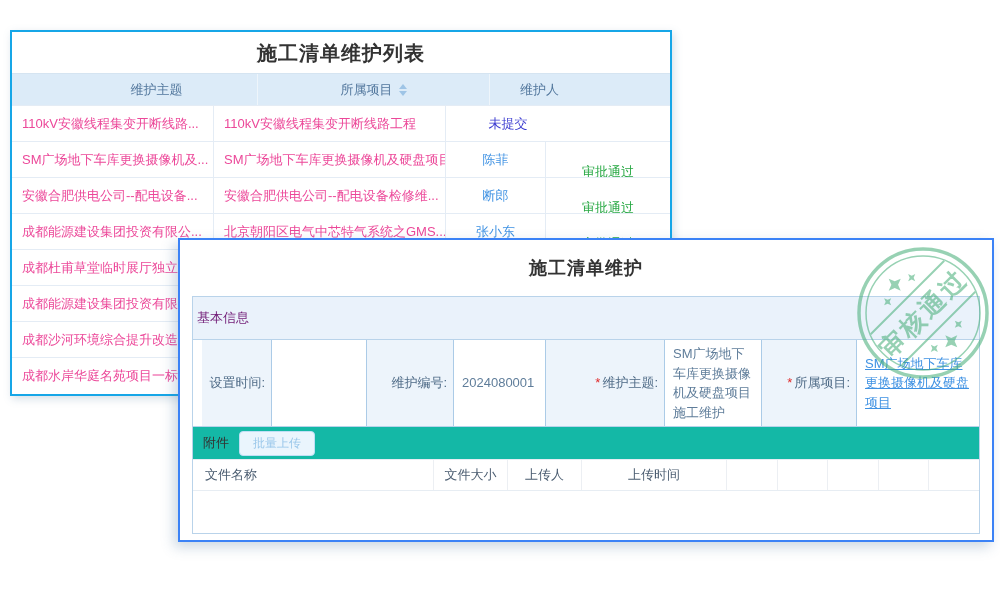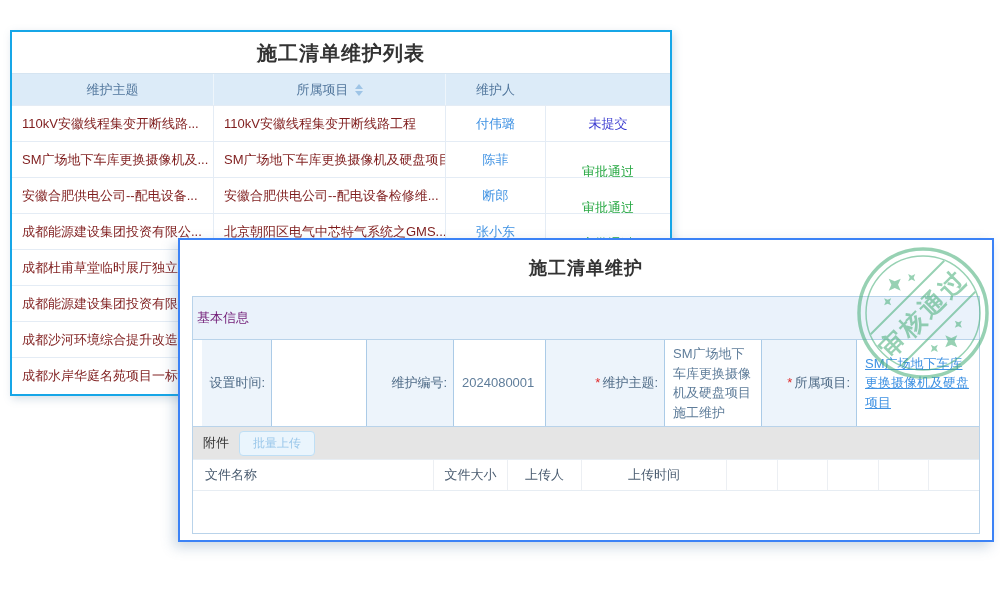--- a/index.html
+++ b/index.html
@@ -5,28 +5,28 @@
   * { margin:0; padding:0; box-sizing:border-box; }
   html,body { width:1000px; height:600px; background:#fff; overflow:hidden;
     font-family:"Liberation Sans","DejaVu Sans",sans-serif; }
   .canvas { position:relative; width:1000px; height:600px; background:#fff; }
 
   
   .list-panel { position:absolute; left:10px; top:30px; width:662px; height:366px;
     background:#fff; border:2px solid #16a6e7; box-shadow:2px 3px 8px rgba(90,130,165,.25); }
   .list-title { height:42px; line-height:42px; text-align:center; font-size:20px;
     font-weight:bold; color:#333; border-bottom:1px solid #d5e4f1; letter-spacing:1px; }
-  .list-header { display:flex; height:31px; background:#dcebf8; color:#51769c; font-size:13px; }
+  .list-header { display:flex; height:31px; background:#dcebf8; color:#51769c; font-size:13px;padding-left:44px; }
   .list-header .hcell { display:flex; align-items:center; justify-content:center; }
   .list-header .hcell + .hcell { border-left:1px solid #eef5fb; }
   .lc1 { width:201px; } .lc2 { width:232px; } .lc3 { width:100px; } .lc4 { width:125px; }
   .list-row { display:flex; height:36px; border-top:1px solid #e4ecf5; font-size:13px; }
   .list-row .cell { display:flex; align-items:center; overflow:hidden; white-space:nowrap; }
   .list-row .cell + .cell { border-left:1px solid #e4ecf5; }
-  .cell-topic, .cell-project { padding:0 10px; color:#7f1d1d; }
+  .cell-topic, .cell-project { padding:0 10px; color:#ec4899; }
   .cell-maint { justify-content:center; color:#3f92e3; }
   .cell-status { justify-content:center; }
   .st-pending { color:#3a3ad0; }
   .st-approved { color:#27a843; text-decoration:underline;margin-top:24px; }
   .sort-icon { display:inline-flex; flex-direction:column; margin-left:6px; line-height:0; }
   .sort-icon i { width:0; height:0; border-left:4px solid transparent; border-right:4px solid transparent; }
   .sort-icon .up { border-bottom:5px solid #9ec4e6; margin-bottom:2px; }
   .sort-icon .down { border-top:5px solid #9ec4e6; }
 
   
@@ -45,21 +45,21 @@
   .frow1 .fcell { min-height:64px; }
   .frow2 .fcell { height:27px; }
   .flabel { justify-content:flex-end; padding:2px 6px 2px 2px; color:#4e6a86;
     background:#edf4fb; text-align:right; line-height:1.35; }
   .fvalue { padding:4px 8px; color:#5f7d9a; line-height:1.5; background:#fff; }
   .req { color:#e02a2a; margin-right:2px; }
   .proj-link { color:#3f92e3; text-decoration:underline; cursor:pointer; line-height:1.5; }
 
   .sec-attach { top:186px; height:108px; }
   .attach-bar { height:32px; display:flex; align-items:center; padding-left:10px;
-    background:#e5e5e5; font-size:13px; color:#333; }
+    background:#14b8a6; font-size:13px; color:#333; }
   .upload-btn { margin-left:10px; padding:3px 13px; background:#eaf5fd; border:1px solid #bfdff5;
     color:#9ac7ea; border-radius:4px; font-size:12px; cursor:not-allowed; }
   .attach-header { display:flex; height:32px; border-top:1px solid #e7edf3;
     border-bottom:1px solid #e7edf3; font-size:13px; color:#4a5c70; }
   .attach-header .acell { display:flex; align-items:center; justify-content:center; }
   .attach-header .acell + .acell { border-left:1px solid #eceff3; }
   .ac-name { width:240px; justify-content:flex-start !important; padding-left:12px; }
   .ac-size { width:74px; } .ac-uploader { width:74px; } .ac-time { width:145px; }
   .ac-empty { flex:1; }
   .attach-body { height:42px; background:#fff; }
@@ -88,21 +88,20 @@
           </span>
       </div>
       <div class="hcell lc3">
           <span>维护人</span>
         </div>
     </div>
 
     <div class="list-row">
       <div class="cell cell-topic lc1">110kV安徽线程集变开断线路...</div>
       <div class="cell cell-project lc2">110kV安徽线程集变开断线路工程</div>
-      <div class="cell cell-maint lc3">付伟璐</div>
       <div class="cell cell-status lc4">
           <span class="st-pending">未提交</span>
         </div>
     </div>
     <div class="list-row">
       <div class="cell cell-topic lc1">SM广场地下车库更换摄像机及...</div>
       <div class="cell cell-project lc2">SM广场地下车库更换摄像机及硬盘项目</div>
       <div class="cell cell-maint lc3">陈菲</div>
       <div class="cell cell-status lc4">
           <span class="st-approved">审批通过</span>

